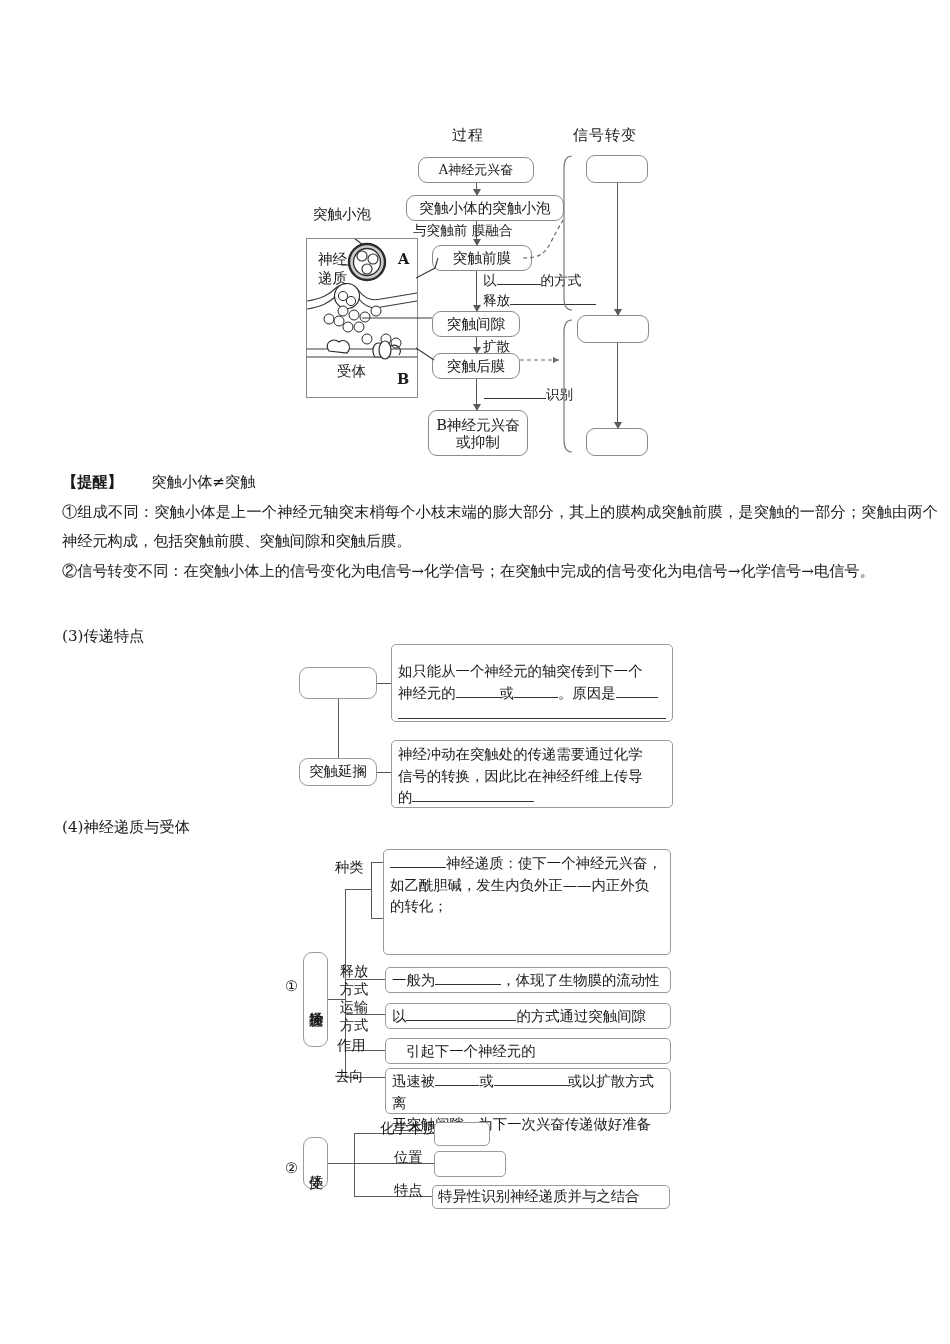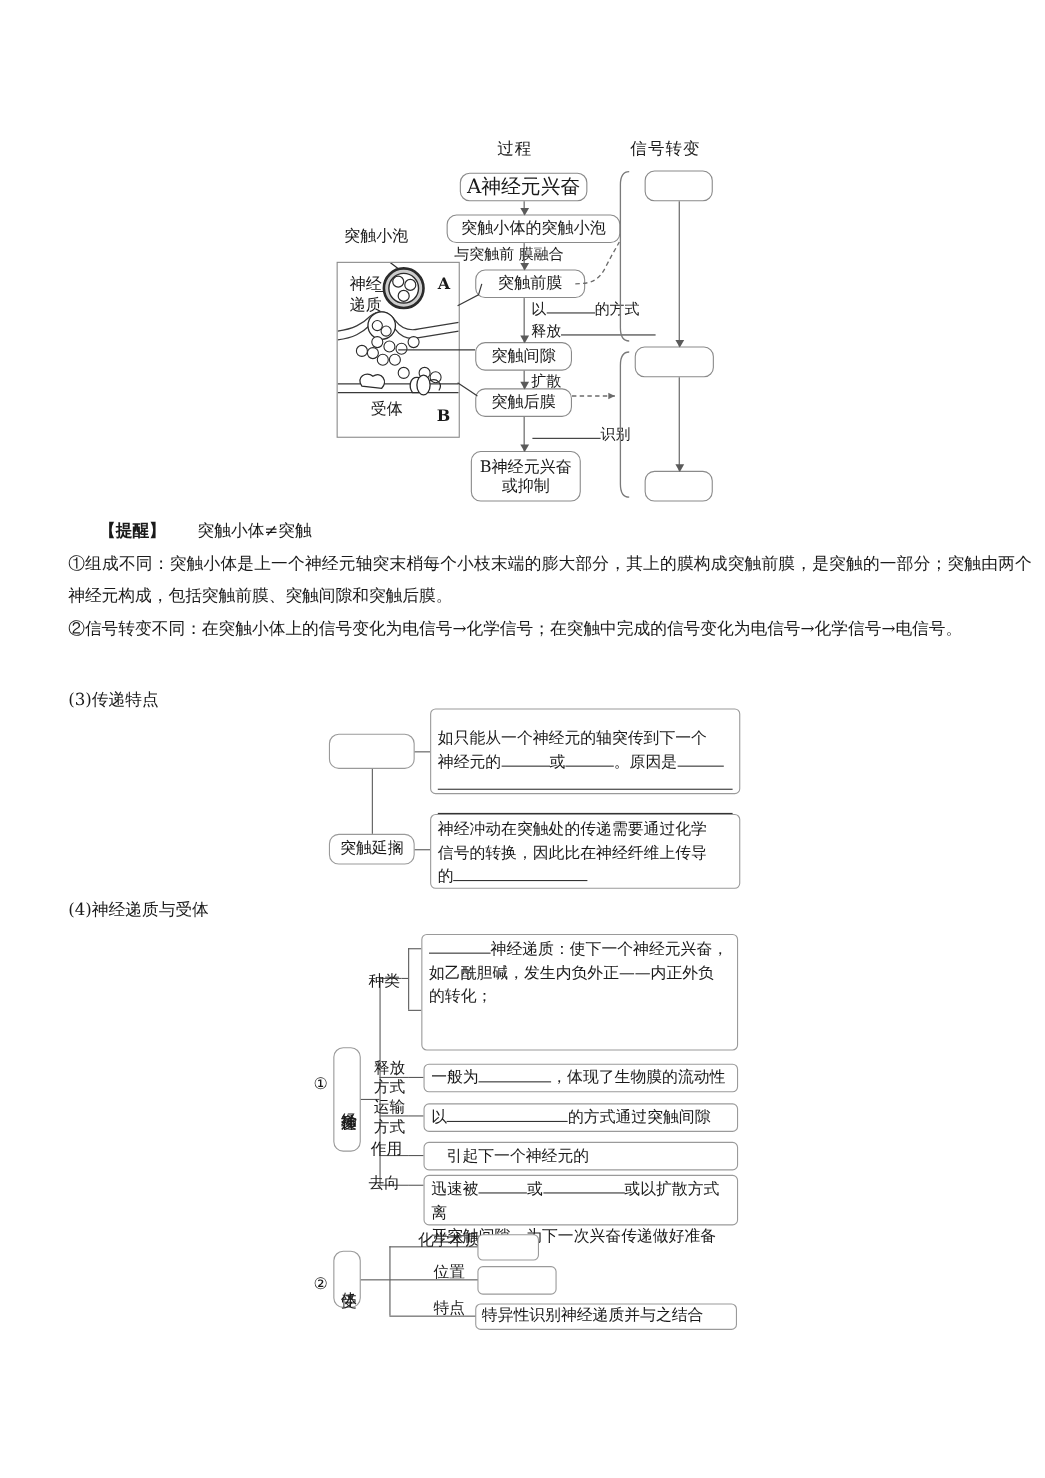--- a/index.html
+++ b/index.html
@@ -29,21 +29,21 @@
 
   
   .colhead{position:absolute;font-size:15px;letter-spacing:1px;}
 
   
   .para{
     position:absolute;left:62px;width:876px;
     font-size:15.2px;line-height:29.5px;text-align:justify;
   }
   .para p{margin:0;}
-  .tip-label{font-weight:bold;margin-left:28px;}
+  .tip-label{font-weight:bold;}
 
   
   .tbox{
     position:absolute;border:1.2px solid #9a9a9a;border-radius:5px;
     background:#fff;box-sizing:border-box;
     font-size:14.4px;line-height:21.5px;padding:2px 4px;
   }
   .tbox-round{border-radius:9px;}
   .vtxt{
     position:absolute;border:1.2px solid #9a9a9a;border-radius:9px;
@@ -113,21 +113,21 @@
         <path d="M72,104 C66,104 64,112 68,118 L74,118 C78,112 78,104 72,104 Z" fill="#ffffff" stroke="#2b2b2b" stroke-width="1.2"></path>
         <ellipse cx="78" cy="111" rx="6" ry="9" fill="#fff" stroke="#2b2b2b" stroke-width="1.2"></ellipse>
         <path d="M84,107 C90,104 96,110 92,116" fill="none" stroke="#2b2b2b" stroke-width="1.1"></path>
       </svg>
     </div>
     <div class="txt" style="left:318px;top:250px;font-size:14.5px;line-height:19px;">神经<br>递质</div>
     <div class="txt" style="left:398px;top:250px;font-size:14.5px;font-weight:bold;">A</div>
     <div class="txt" style="left:337px;top:362px;font-size:14.5px;">受体</div>
     <div class="txt" style="left:397px;top:370px;font-size:14.5px;font-weight:bold;">B</div>
 
-    <div class="rbox" style="left:418px;top:157px;width:116px;height:26px;font-size:18px;">A神经元兴奋</div>
+    <div class="rbox" style="left:418px;top:157px;width:116px;height:26px;font-size:13px;">A神经元兴奋</div>
 
     <div class="rbox" style="left:406px;top:195px;width:158px;height:26px;font-size:14.6px;">突触小体的突触小泡</div>
 
     <div class="rbox" style="left:432px;top:245px;width:100px;height:26px;font-size:14.6px;">突触前膜</div>
 
     <div class="rbox" style="left:432px;top:311px;width:88px;height:26px;font-size:14.6px;">突触间隙</div>
 
     <div class="rbox" style="left:432px;top:353px;width:88px;height:26px;font-size:14.6px;">突触后膜</div>
 
     <div class="rbox" style="left:428px;top:410px;width:100px;height:46px;font-size:14.6px;flex-direction:column;">
@@ -225,21 +225,21 @@
     <div class="vtxt" style="left:303px;top:952px;width:25px;height:95px;">神经递质</div>
 
     <div class="vline" style="left:345px;top:889px;height:188px;"></div>
     <div class="hline" style="left:328px;top:999px;width:17px;"></div>
     <div class="hline" style="left:345px;top:889px;width:20px;"></div>
     <div class="hline" style="left:345px;top:979px;width:26px;"></div>
     <div class="hline" style="left:345px;top:1014px;width:26px;"></div>
     <div class="hline" style="left:345px;top:1050px;width:26px;"></div>
     <div class="hline" style="left:345px;top:1077px;width:26px;"></div>
 
-    <div class="lbl" style="left:335px;top:884px;">种类</div>
+    <div class="lbl" style="left:335px;top:859px;">种类</div>
     <div class="lbl2" style="left:337px;top:963px;">
       <span>释放</span><br>
       <span>方式</span>
     </div>
     <div class="lbl2" style="left:337px;top:999px;">
       <span>运输</span><br>
       <span>方式</span>
     </div>
     <div class="lbl" style="left:337px;top:1037px;">作用</div>
     <div class="lbl" style="left:335px;top:1068px;">去向</div>

